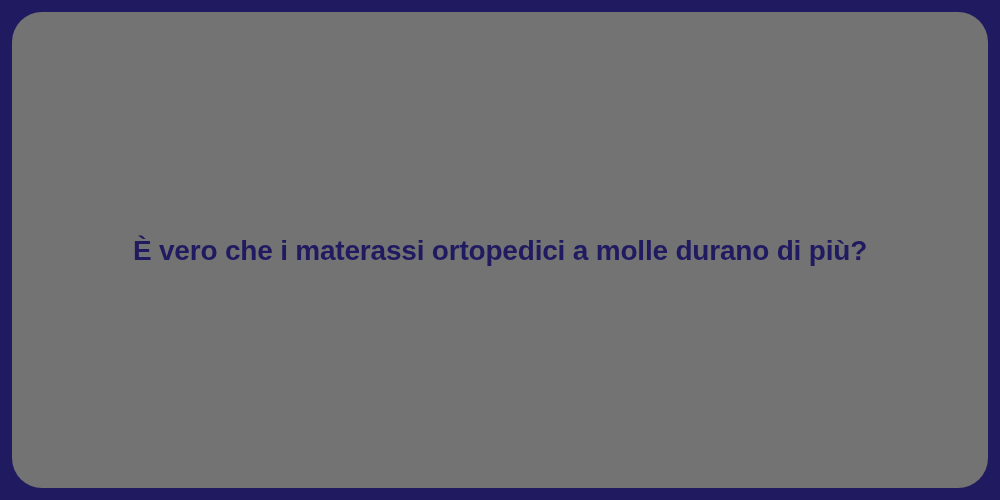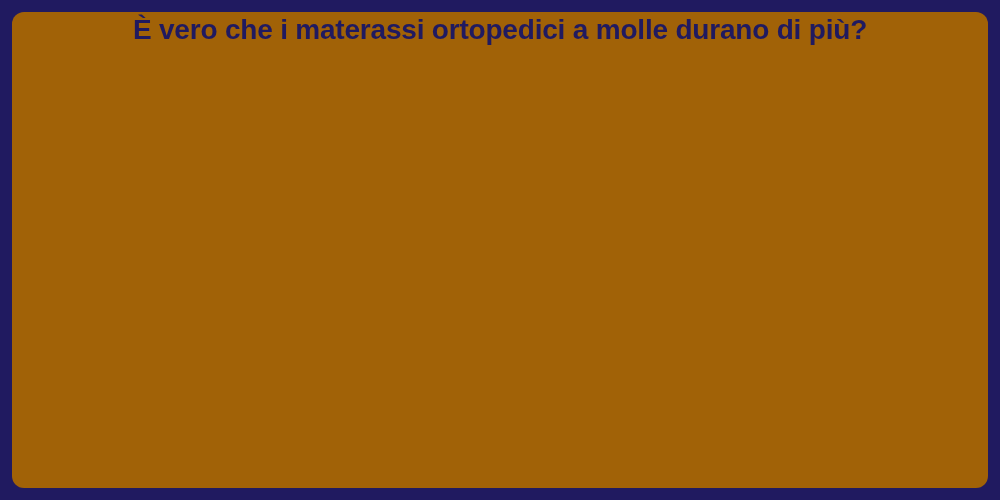--- a/index.html
+++ b/index.html
@@ -23,24 +23,24 @@
     height: 500px;
     background: #201a60;          
     padding: 12px;                
   }
 
   
   .hero-card {
     box-sizing: border-box;
     width: 100%;
     height: 100%;
-    background: #a16207;          
-    border-radius: 12px;
+    background: #737373;          
+    border-radius: 30px;
     display: flex;
-    align-items: flex-start;
+    align-items: center;
     justify-content: center;
     overflow: hidden;
   }
 
   
   .hero-title {
     margin: 0;
     padding: 0 40px;
     font-family: "Liberation Sans", sans-serif;
     font-size: 28px;

